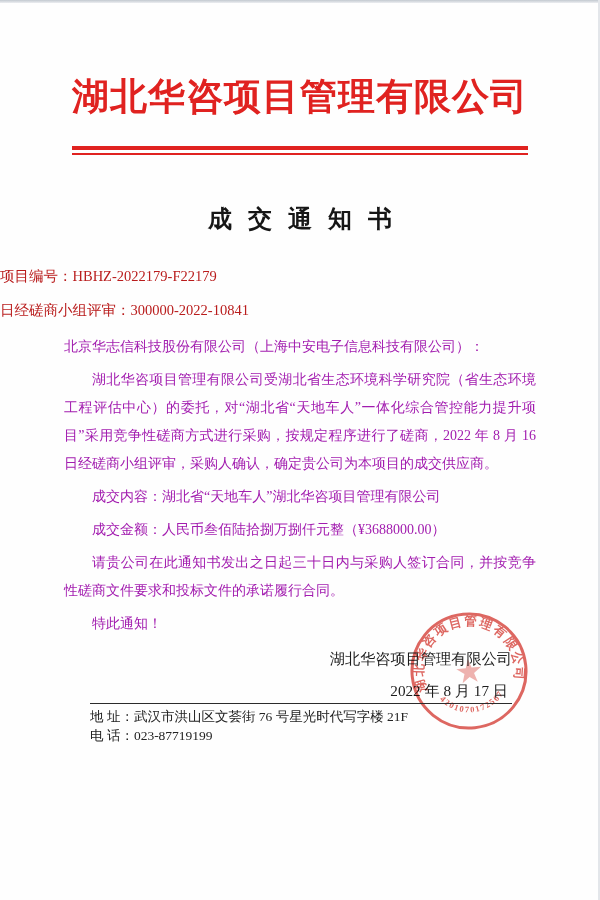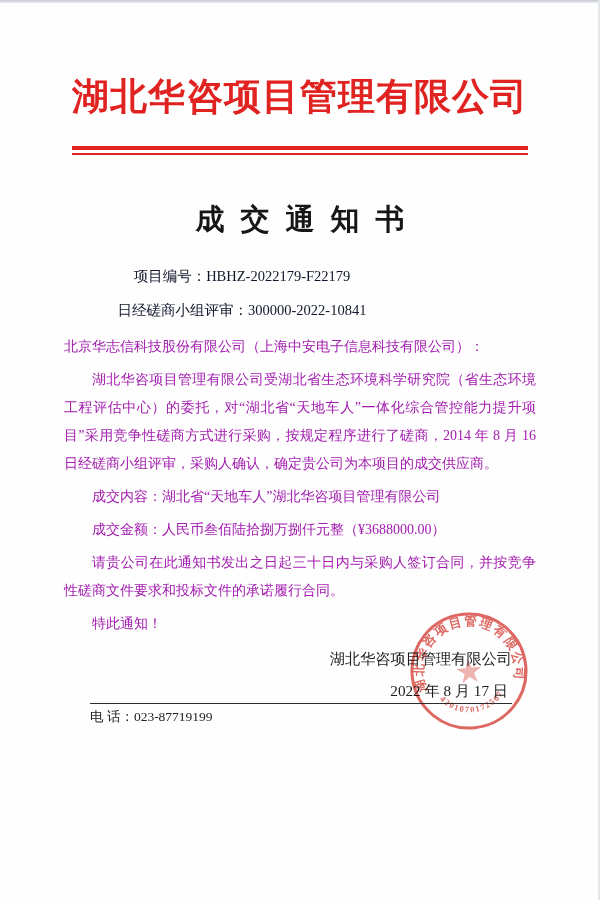--- a/index.html
+++ b/index.html
@@ -36,34 +36,34 @@
   }
   .red-rule{
     margin:26px 72px 0 72px;
     height:3px;
     border-top:4px solid var(--header-red,#e02220);
     border-bottom:2px solid var(--header-red,#e02220);
   }
   .doc-title{
     margin-top:44px;
     text-align:center;
-    font-size:29px;
+    font-size:24px;
     font-weight:bold;
     line-height:40px;
     letter-spacing:16px;
     text-indent:16px;
     color:#161616;
   }
   .meta-block{
     margin-top:20px;
     padding-right:116px;
-    text-align:center;
+    text-align:left;
     font-size:14.5px;
     line-height:34px;
-    color:#0f172a;
+    color:#b91c1c;
   }
   .body-block{
     margin:6px 64px 0 64px;
     font-size:14px;
     line-height:28px;
     text-align:justify;
     color:#a21caf;
   }
   .body-block p{margin:5px 0;}
   .body-block p.indent{text-indent:2em;}
@@ -113,21 +113,21 @@
 
   <div class="doc-title">成交通知书</div>
 
   <div class="meta-block">
     <div><span>项目编号：</span><span>HBHZ-2022179-F22179</span></div>
     <div><span>日经磋商小组评审：</span><span>300000-2022-10841</span></div>
   </div>
 
   <div class="body-block">
     <p>北京华志信科技股份有限公司（上海中安电子信息科技有限公司）：</p>
-    <p class="indent">湖北华咨项目管理有限公司受湖北省生态环境科学研究院（省生态环境工程评估中心）的委托，对“湖北省“天地车人”一体化综合管控能力提升项目”采用竞争性磋商方式进行采购，按规定程序进行了磋商，2014 年 8 月 16 日经磋商小组评审，采购人确认，确定贵公司为本项目的成交供应商。</p>
+    <p class="indent">湖北华咨项目管理有限公司受湖北省生态环境科学研究院（省生态环境工程评估中心）的委托，对“湖北省“天地车人”一体化综合管控能力提升项目”采用竞争性磋商方式进行采购，按规定程序进行了磋商，2022 年 8 月 16 日经磋商小组评审，采购人确认，确定贵公司为本项目的成交供应商。</p>
     <p class="indent">成交内容：湖北省“天地车人”湖北华咨项目管理有限公司</p>
     <p class="indent">成交金额：人民币叁佰陆拾捌万捌仟元整（¥3688000.00）</p>
     <p class="indent">请贵公司在此通知书发出之日起三十日内与采购人签订合同，并按竞争性磋商文件要求和投标文件的承诺履行合同。</p>
     <p class="indent">特此通知！</p>
   </div>
 
   <div class="signature-block">
     <div>湖北华咨项目管理有限公司</div>
     <div class="sig-date">2022 年 8 月 17 日</div>
   </div>
@@ -141,16 +141,17 @@
     <polygon points="80,68 82.9,76.9 92.4,77 84.8,82.5 87.6,91.5 80,86 72.4,91.5 75.2,82.5 67.6,77 77.1,76.9" fill="var(--seal-red,#d94c45)" opacity="0.5"></polygon>
     <text font-size="12.5" letter-spacing="2" text-anchor="middle">
       <textPath href="#arc-top" startOffset="50%">湖北华咨项目管理有限公司</textPath>
     </text>
     <text font-size="8.5" letter-spacing="1.5" text-anchor="middle">
       <textPath href="#arc-bottom" startOffset="50%">4201070172567</textPath>
     </text>
   </svg>
 
   <div class="page-footer">
+    <div><span>地 址：</span><span>武汉市洪山区文荟街 76 号星光时代写字楼 21F</span></div>
     <div><span>电 话：</span><span>023-87719199</span></div>
   </div>
 
 </div>
 
 </body></html>

